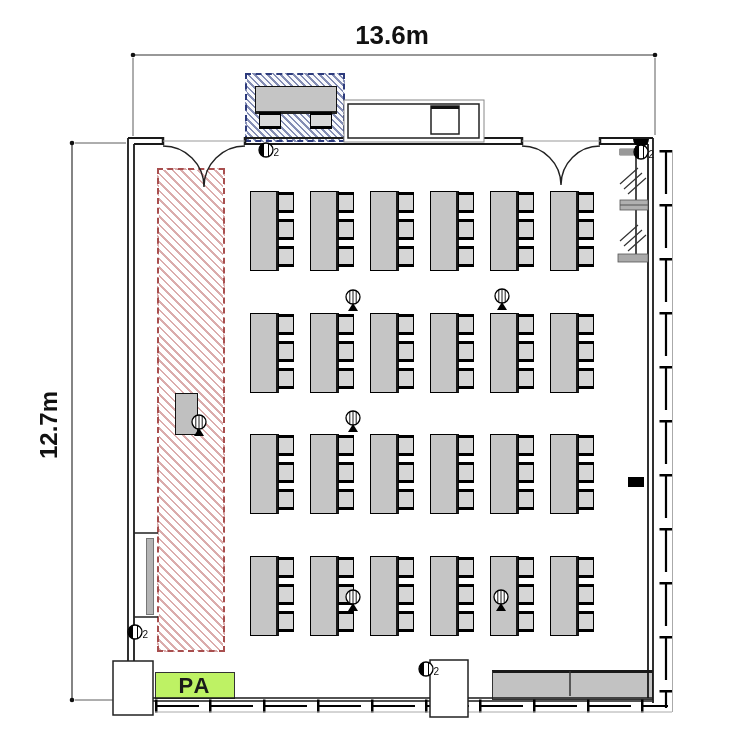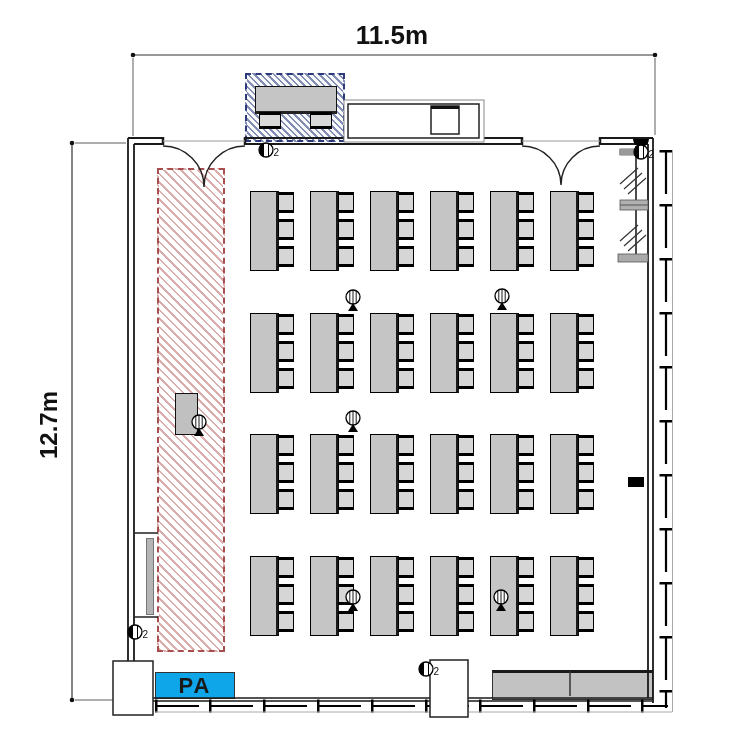--- a/index.html
+++ b/index.html
@@ -21,21 +21,21 @@
   .table-unit{position:absolute;width:43px;height:78px;}
   .table{position:absolute;left:0;top:0;width:25px;height:78px;background:#c5c5c5;
     border:1px solid #000;border-right:3px solid #1a1a1a;}
   .chair{position:absolute;left:28px;width:14px;height:19px;background:#d6d6d6;border:1px solid #000;
     box-shadow:inset 0 2px 0 #000, inset 0 -2px 0 #000;}
   
   #podium{position:absolute;left:175px;top:393px;width:21px;height:40px;background:#c0c0c0;border:1.5px solid #111;}
   
   #wall-board{position:absolute;left:146px;top:538px;width:6px;height:75px;background:#b5b5b5;border:1px solid #777;}
   
-  #pa-box{position:absolute;left:155px;top:672px;width:78px;height:25px;background:#0ea5e9;border:1.5px solid #333;
+  #pa-box{position:absolute;left:155px;top:672px;width:78px;height:25px;background:#bef264;border:1.5px solid #333;
     display:flex;align-items:center;justify-content:center;font-weight:bold;font-size:22px;color:#1a1a1a;letter-spacing:2px;}
   #counter-br{position:absolute;left:492px;top:670px;width:159px;height:26px;background:#c2c2c2;
     border:1.5px solid #333;border-top:3px solid #1a1a1a;}
   
   #dim-width{position:absolute;left:342px;top:20px;width:100px;text-align:center;
     font-size:26px;font-weight:bold;color:#111;}
   #dim-height{position:absolute;left:-2px;top:412px;width:100px;height:26px;text-align:center;
     font-size:24px;font-weight:bold;color:#111;transform:rotate(-90deg);}
   svg text{font-family:"Liberation Sans",sans-serif;}
 </style>
@@ -309,15 +309,15 @@
         </g>
         <g>
           <circle cx="641" cy="152" r="7" fill="#fff" stroke="#000" stroke-width="1.3"></circle>
           <path d="M638.5 145.5 A7 7 0 0 0 638.5 158.5 Z" fill="#000"></path>
           <path d="M638.5 145.5 V158.5 M643.5 145.5 V158.5" stroke="#000" stroke-width="1" fill="none"></path>
           <text x="648.5" y="158" font-size="10" fill="#111">2</text>
         </g>
       </g>
   </svg>
 
-  <div id="dim-width">11.5m</div>
+  <div id="dim-width">13.6m</div>
   <div id="dim-height">12.7m</div>
 </div>
 
 </body></html>

